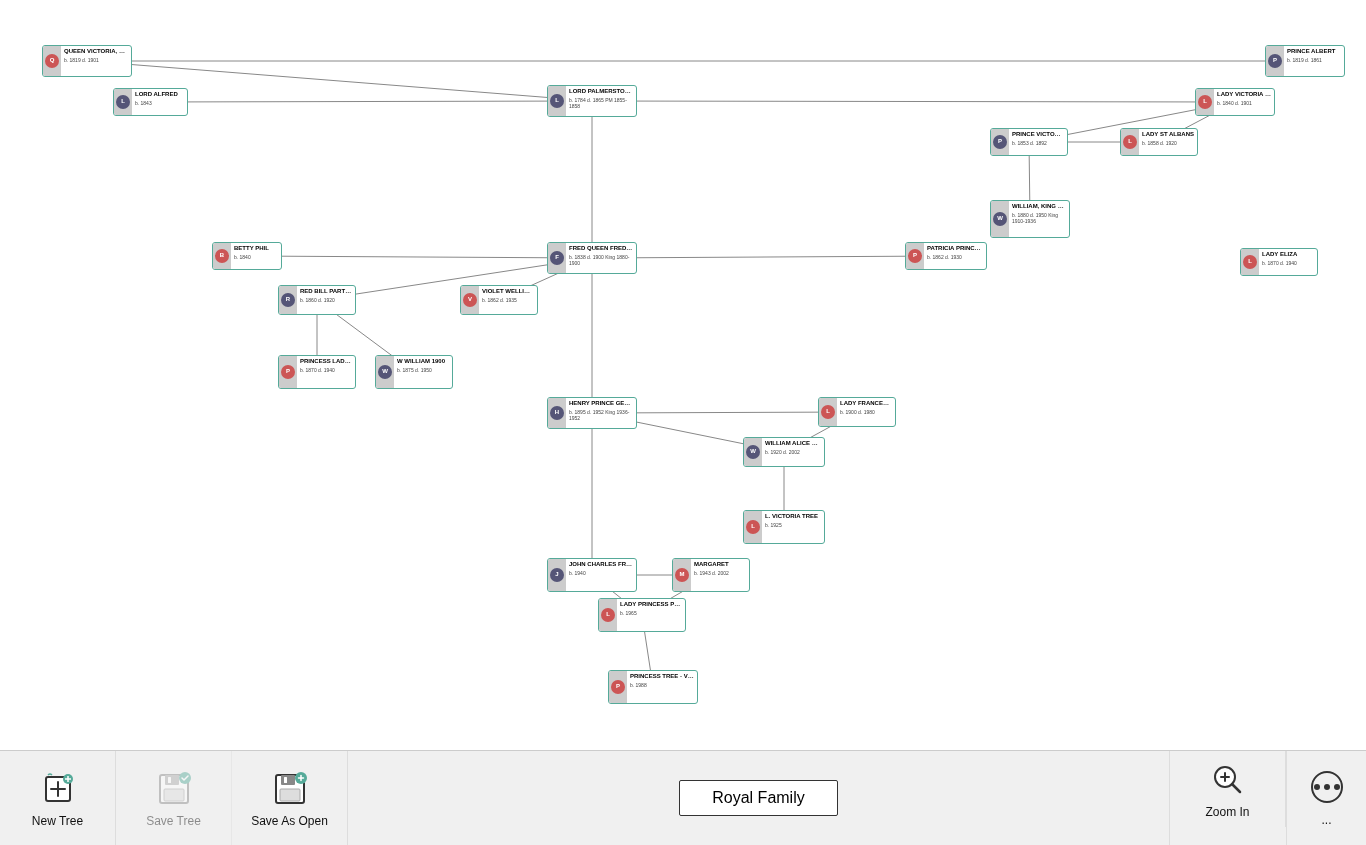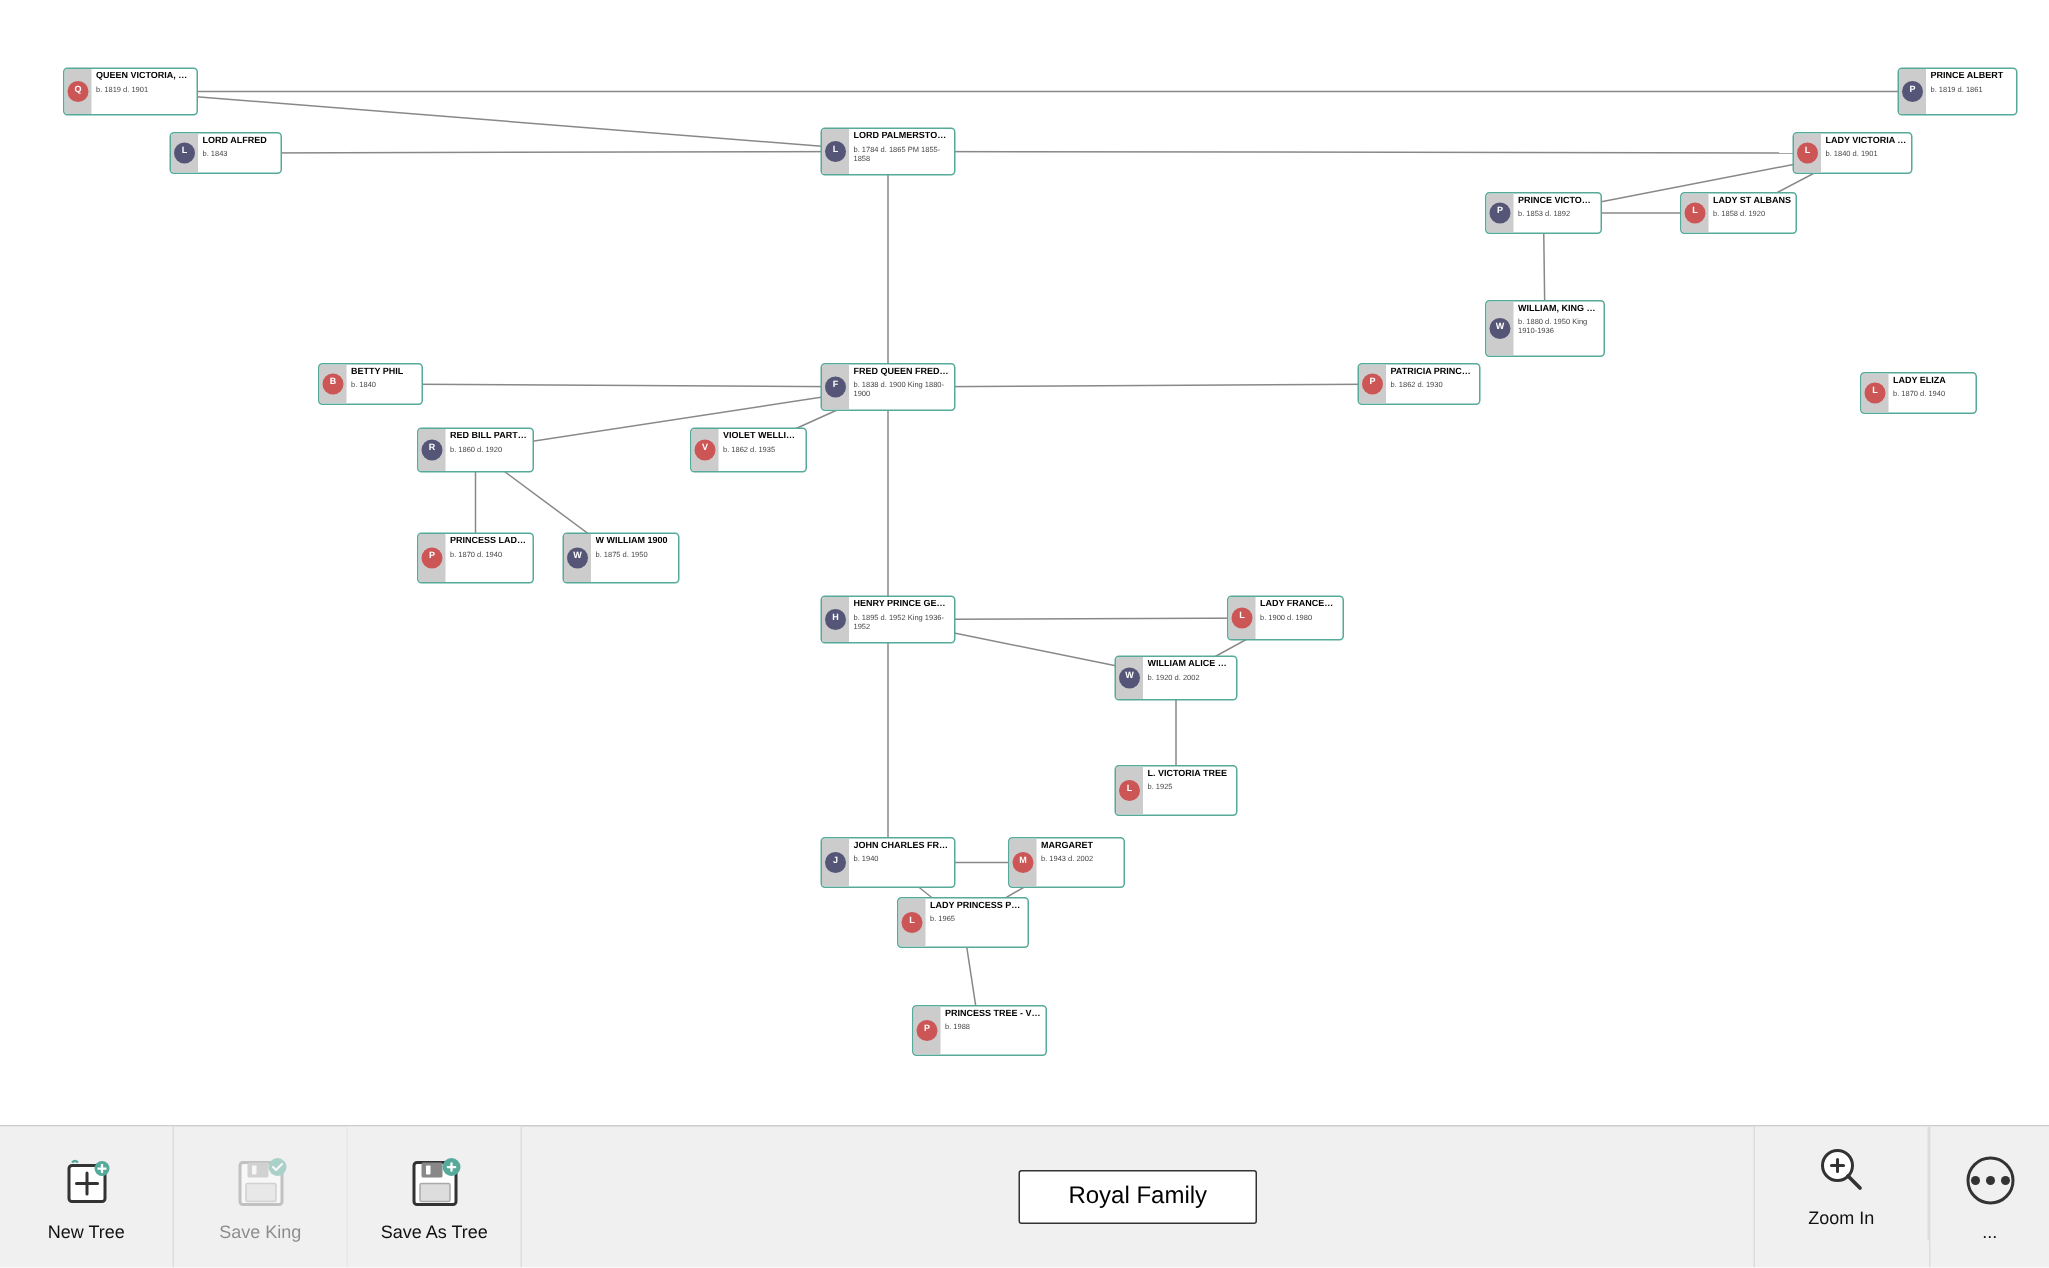--- a/index.html
+++ b/index.html
@@ -407,36 +407,36 @@
       <svg class="icon-svg" viewBox="0 0 36 36" fill="none" xmlns="http://www.w3.org/2000/svg">
         <rect x="4" y="4" width="28" height="28" rx="2" fill="#fff" stroke="#888" stroke-width="2"></rect>
         <rect x="9" y="4" width="14" height="10" rx="1" fill="#aaa"></rect>
         <rect x="12" y="6" width="3" height="6" fill="#fff" rx="0.5"></rect>
         <rect x="8" y="18" width="20" height="12" rx="1" fill="#ddd" stroke="#aaa" stroke-width="1"></rect>
         <circle cx="29" cy="7" r="6" fill="#5a9"></circle>
         <rect x="26" y="4" width="6" height="6" rx="1" fill="#5a9"></rect>
         <path d="M26 7 L28 9 L32 5" stroke="#fff" stroke-width="1.5" stroke-linecap="round" stroke-linejoin="round"></path>
       </svg>
     </div>
-    <span class="btn-label">Save King</span>
+    <span class="btn-label">Save Tree</span>
   </div>
 
   <div class="tool-btn">
     <div class="btn-icon">
       <svg class="icon-svg" viewBox="0 0 36 36" fill="none" xmlns="http://www.w3.org/2000/svg">
         <rect x="4" y="4" width="28" height="28" rx="2" fill="#fff" stroke="#333" stroke-width="2"></rect>
         <rect x="9" y="4" width="14" height="10" rx="1" fill="#888"></rect>
         <rect x="12" y="6" width="3" height="6" fill="#fff" rx="0.5"></rect>
         <rect x="8" y="18" width="20" height="12" rx="1" fill="#ddd" stroke="#aaa" stroke-width="1"></rect>
         <circle cx="29" cy="7" r="6" fill="#5a9"></circle>
         <line x1="29" y1="4.5" x2="29" y2="9.5" stroke="#fff" stroke-width="1.5" stroke-linecap="round"></line>
         <line x1="26.5" y1="7" x2="31.5" y2="7" stroke="#fff" stroke-width="1.5" stroke-linecap="round"></line>
       </svg>
     </div>
-    <span class="btn-label">Save As Tree</span>
+    <span class="btn-label">Save As Open</span>
   </div>
 
 
   <div id="toolbar-center">
     <div class="tree-name-box">Royal Family</div>
   </div>
 
   <div class="zoom-section">
     <div class="tool-btn">
       <div class="btn-icon">

